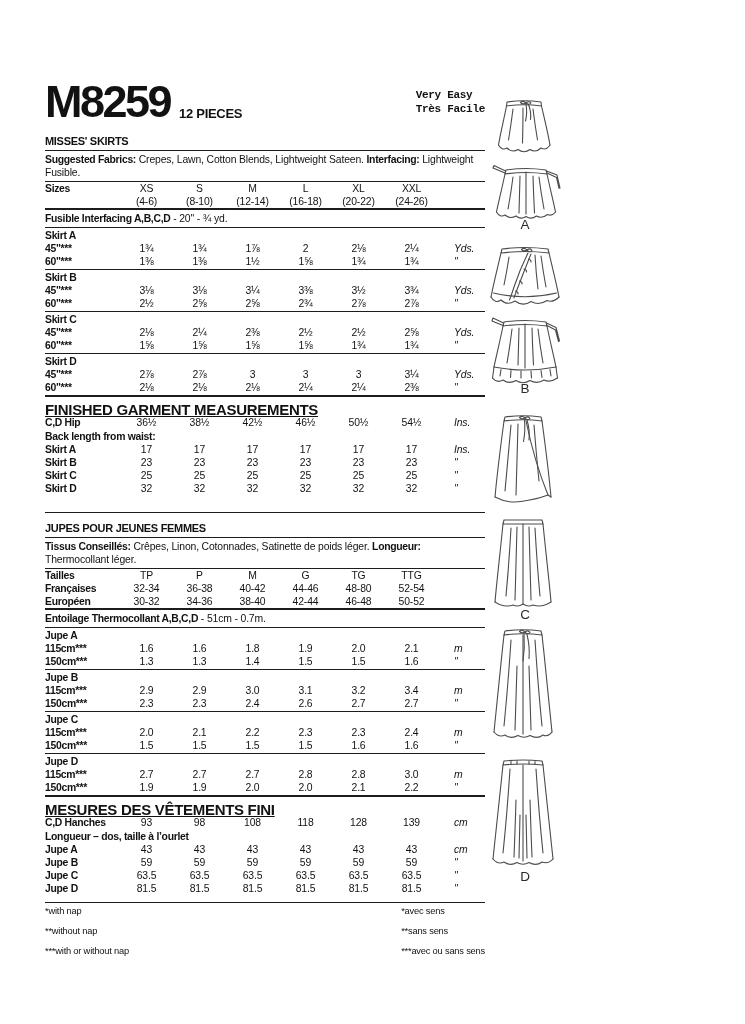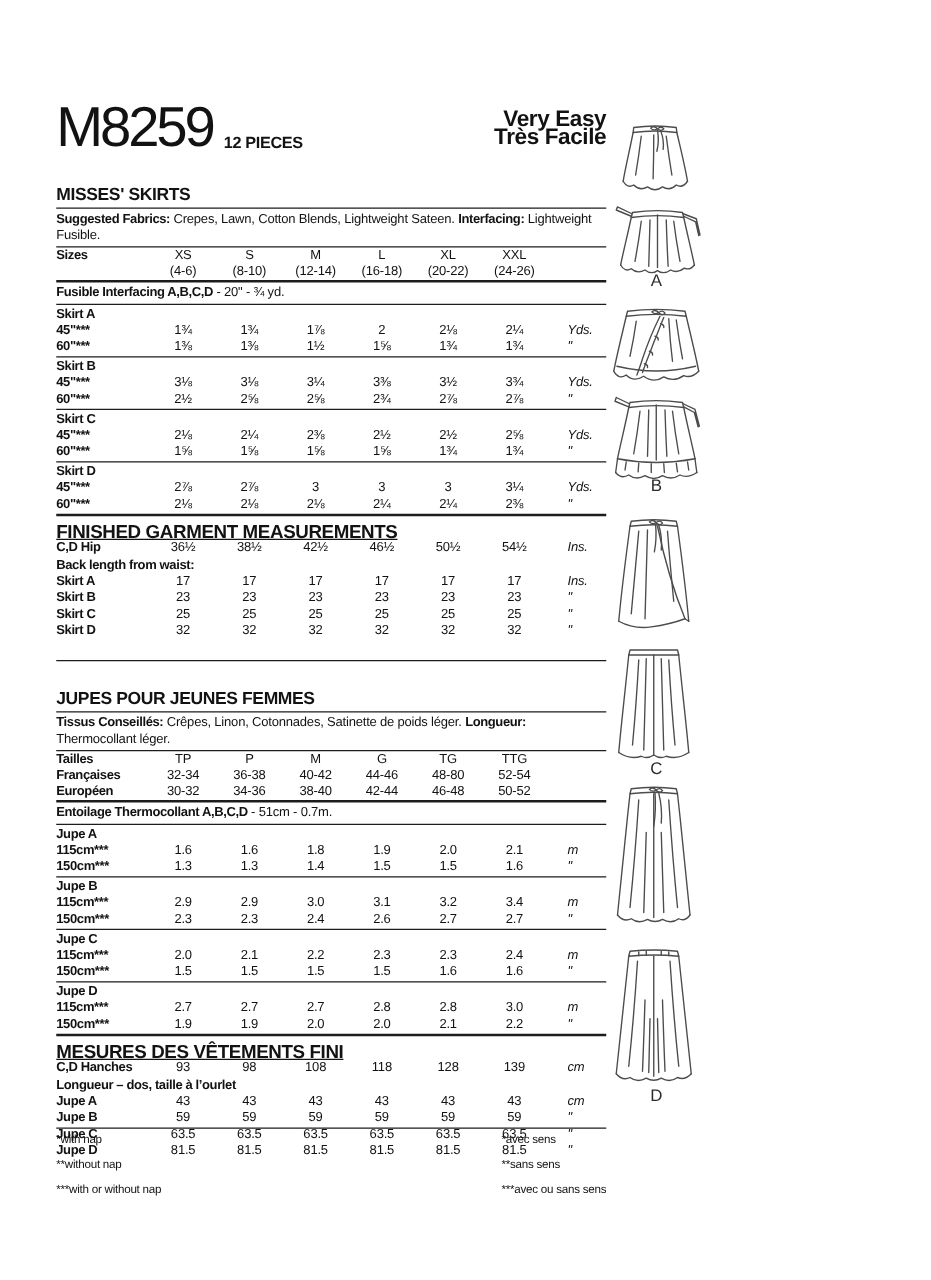--- a/index.html
+++ b/index.html
@@ -1,25 +1,25 @@
 <!DOCTYPE html>
 <html><head>
 <meta charset="utf-8">
 <style>
   html,body{margin:0;padding:0;background:#fff;}
   .sheet{position:relative;width:745px;height:1024px;background:#ffffff;overflow:hidden;
          font-family:"Liberation Sans","DejaVu Sans",sans-serif;color:#121212;letter-spacing:-0.15px;}
   .left{position:absolute;left:45px;top:82px;width:440px;}
   
   .hdr{display:flex;align-items:flex-start;height:44px;}
-  .pnum{font-size:45px;font-weight:400;letter-spacing:-2.5px;line-height:40px;}
+  .pnum{font-size:45px;font-weight:700;letter-spacing:-2.5px;line-height:40px;}
   .pieces{font-size:13px;font-weight:700;margin-left:9px;align-self:flex-end;margin-bottom:5px;letter-spacing:-0.3px;margin-top:40px;}
-  .diff{margin-left:auto;text-align:right;font-size:18px;font-weight:700;line-height:14px;margin-top:6px;letter-spacing:-0.3px;}
+  .diff{margin-left:auto;text-align:left;font-size:11px;font-weight:700;line-height:14px;margin-top:6px;letter-spacing:-0.3px;font-family:Liberation Mono, monospace;}
   
-  .title{font-size:14px;font-weight:700;margin-top:21px;padding-bottom:3px;letter-spacing:-0.3px;}
+  .title{font-size:11px;font-weight:700;margin-top:9px;padding-bottom:3px;letter-spacing:-0.3px;}
   .note{font-size:10.4px;line-height:13px;padding:2px 0 2px 0;}
   .note b{letter-spacing:-0.3px;}
   .rule{border:none;border-top:1.3px solid #1c1c1c;margin:0;}
   .rule.thick{border-top-width:2px;}
   
   .r{display:grid;grid-template-columns:75px repeat(6,53px) 47px;font-size:10.4px;line-height:13px;}
   .r .lbl{font-weight:700;letter-spacing:-0.3px;white-space:nowrap;}
   .r .c{text-align:center;}
   .r .u{padding-left:16px;font-style:italic;}
   .sec{font-size:10.4px;font-weight:700;line-height:13px;letter-spacing:-0.3px;padding-top:1px;}

